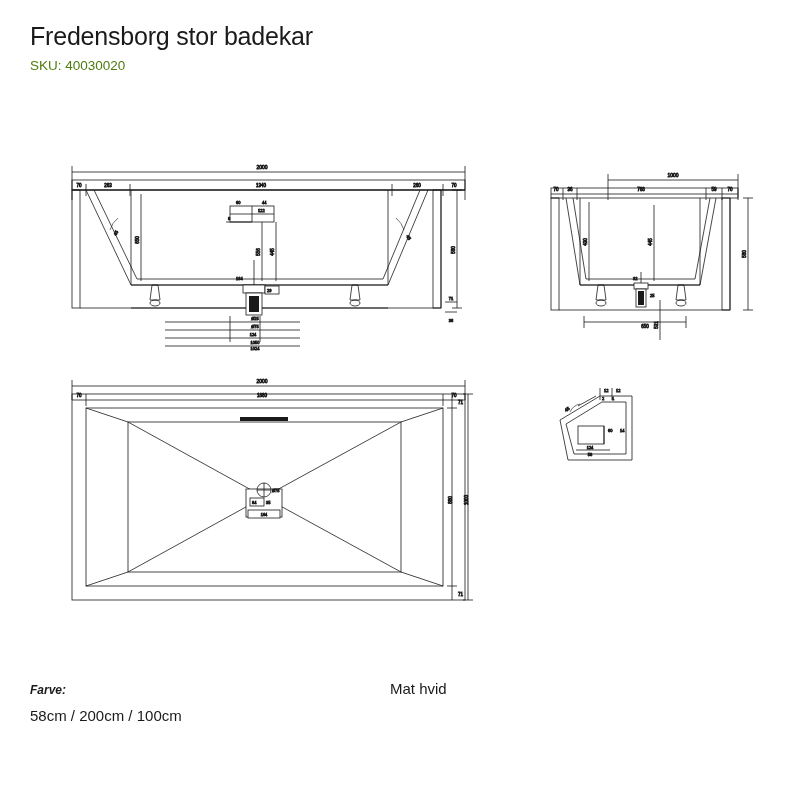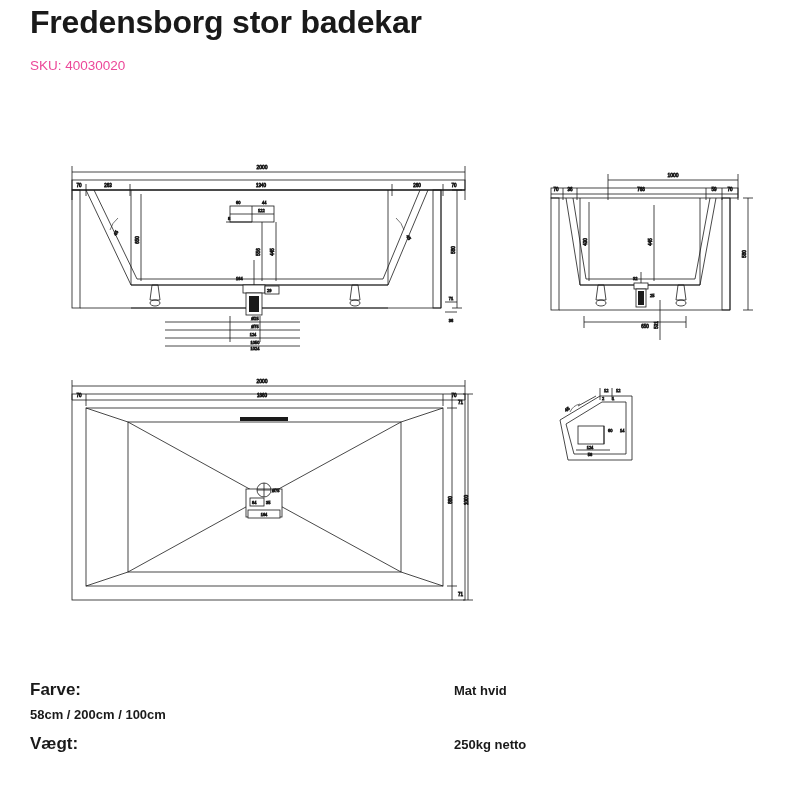--- a/index.html
+++ b/index.html
@@ -15,58 +15,59 @@
     position: relative;
     overflow: hidden;
   }
   .page {
     position: absolute;
     inset: 0;
   }
   .title {
     position: absolute;
     left: 30px;
-    top: 4px;
-    font-size: 32px;
-    font-weight: bold;
+    top: 22px;
+    font-size: 25px;
+    font-weight: normal;
     letter-spacing: -0.2px;
   }
   .sku {
     position: absolute;
     left: 30px;
     top: 58px;
     font-size: 13.5px;
-    color: #ec4899;
+    color: #4d7c0f;
   }
   .drawing {
     position: absolute;
     left: 0;
     top: 100px;
     width: 800px;
     height: 540px;
   }
   .specs {
     position: absolute;
     left: 30px;
     top: 680px;
     width: 740px;
   }
   .spec-row {
     display: flex;
     align-items: baseline;
     height: 27px;
   }
   .spec-label {
-    width: 424px;
-    font-size: 17px;
+    width: 360px;
+    font-size: 12px;
     font-weight: bold;
+    font-style: italic;
   }
   .spec-value {
-    font-size: 13px;
-    font-weight: bold;
+    font-size: 15px;
+    font-weight: normal;
   }
   svg { display: block; }
   svg text {
     font-family: "Liberation Sans", sans-serif;
     fill: #111;
   }
 </style>
 </head>
 <body>
 
@@ -314,19 +315,15 @@
   </div>
 
   <div class="specs">
     <div class="spec-row">
       <div class="spec-label">Farve:</div>
       <div class="spec-value">Mat hvid</div>
     </div>
     <div class="spec-row">
       <div class="spec-value">58cm / 200cm / 100cm</div>
     </div>
-    <div class="spec-row">
-      <div class="spec-label">Vægt:</div>
-      <div class="spec-value">250kg netto</div>
-    </div>
   </div>
 
 </div>
 
 </body></html>

